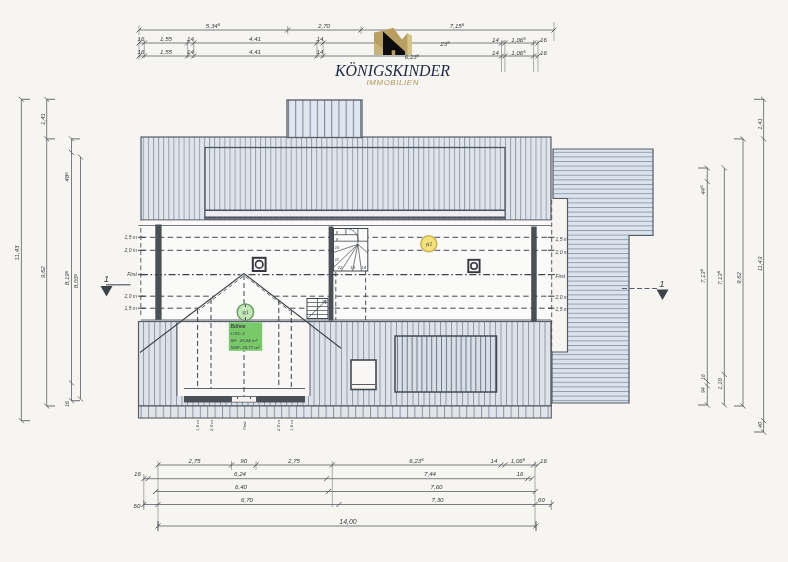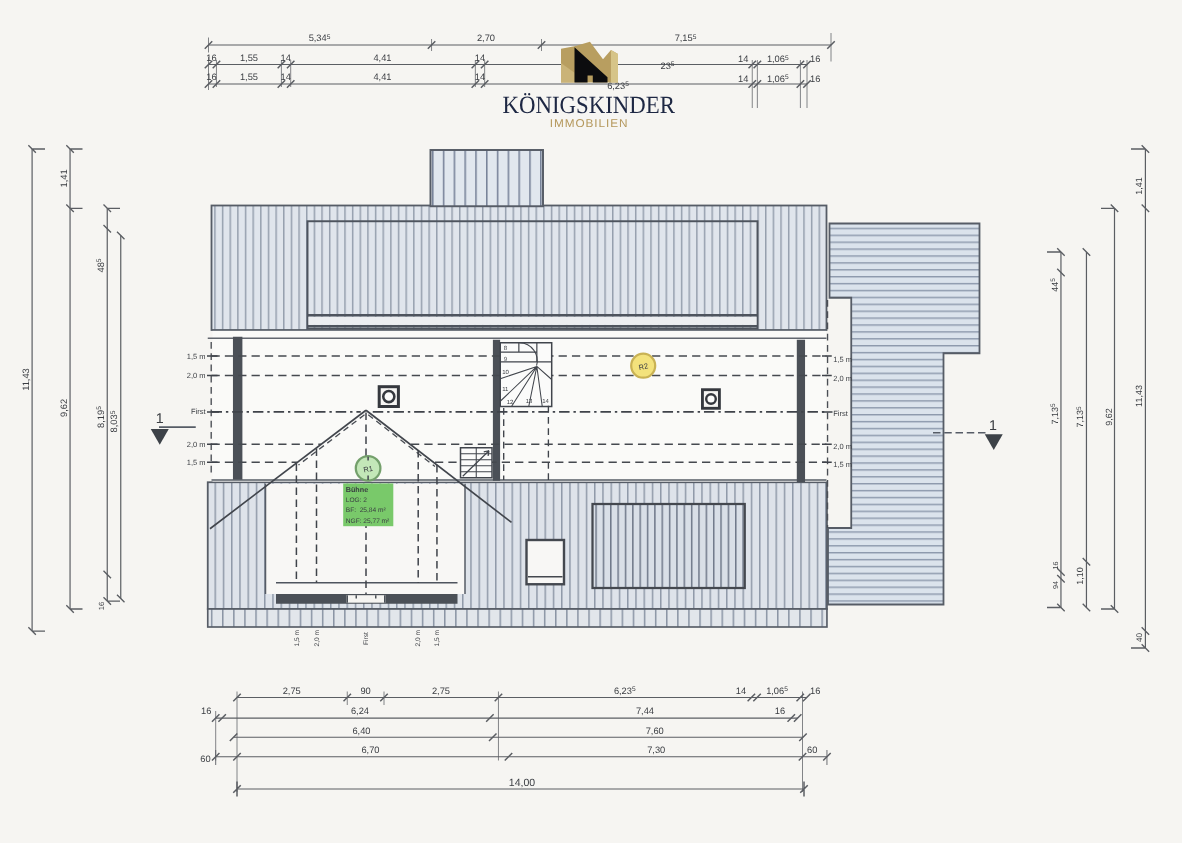--- a/index.html
+++ b/index.html
@@ -1,16 +1,16 @@
 <!DOCTYPE html>
 <html><head>
 <meta charset="utf-8">
 <style>
   html,body{margin:0;padding:0;background:#ffffff;}
-  #page{width:788px;height:562px;position:relative;background:#ec4899;font-family:"Liberation Sans", sans-serif;}
+  #page{width:788px;height:562px;position:relative;background:#ec4899;font-family:"Liberation Sans", sans-serif;font-style:italic;}
   svg{position:absolute;top:0;left:0;}
   text{font-family:"Liberation Sans", sans-serif;fill:#3a3d42;}
 </style>
 </head>
 <body>
 
 <div id="page">
 <svg width="788" height="562" viewBox="0 0 788 562">
 <defs>
   <pattern id="patTop" width="5.1" height="8" patternUnits="userSpaceOnUse">

